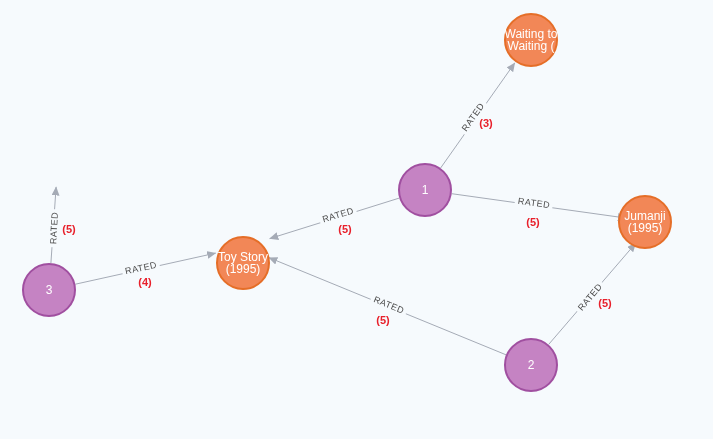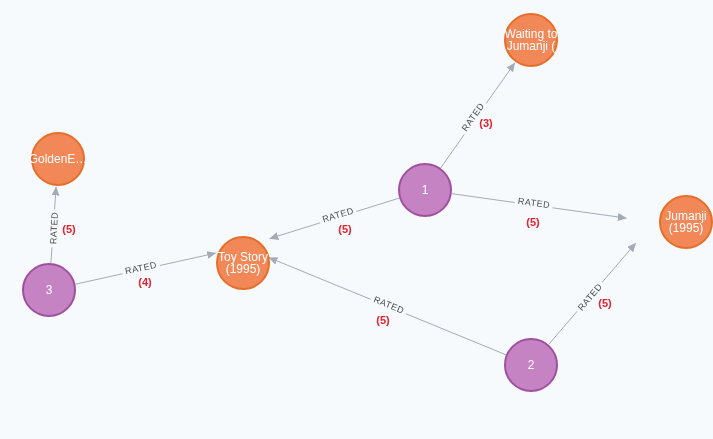--- a/index.html
+++ b/index.html
@@ -85,30 +85,27 @@
   <div class="rating" style="left:145px;top:282px">(4)</div>
 
   <div class="rated" style="left:389px;top:305px;--r:22deg">RATED</div>
   <div class="rating" style="left:383px;top:320px">(5)</div>
 
   <div class="rated" style="left:590px;top:297px;--r:-50deg">RATED</div>
   <div class="rating" style="left:605px;top:303px">(5)</div>
 
   <div class="node node-movie" style="left:504px;top:13px">
     <span>Waiting to</span>
-    <span>Jumanji (</span>
-  </div>
-  <div class="node node-movie" style="left:31px;top:132px">
-    <span>GoldenE…</span>
+    <span>Waiting (</span>
   </div>
   <div class="node node-movie" style="left:216px;top:236px">
     <span>Toy Story</span>
     <span>(1995)</span>
   </div>
-  <div class="node node-movie" style="left:659px;top:195px">
+  <div class="node node-movie" style="left:618px;top:195px">
     <span>Jumanji</span>
     <span>(1995)</span>
   </div>
 
   <div class="node node-user" style="left:398px;top:163px">
     <span>1</span>
   </div>
   <div class="node node-user" style="left:504px;top:338px">
     <span>2</span>
   </div>

